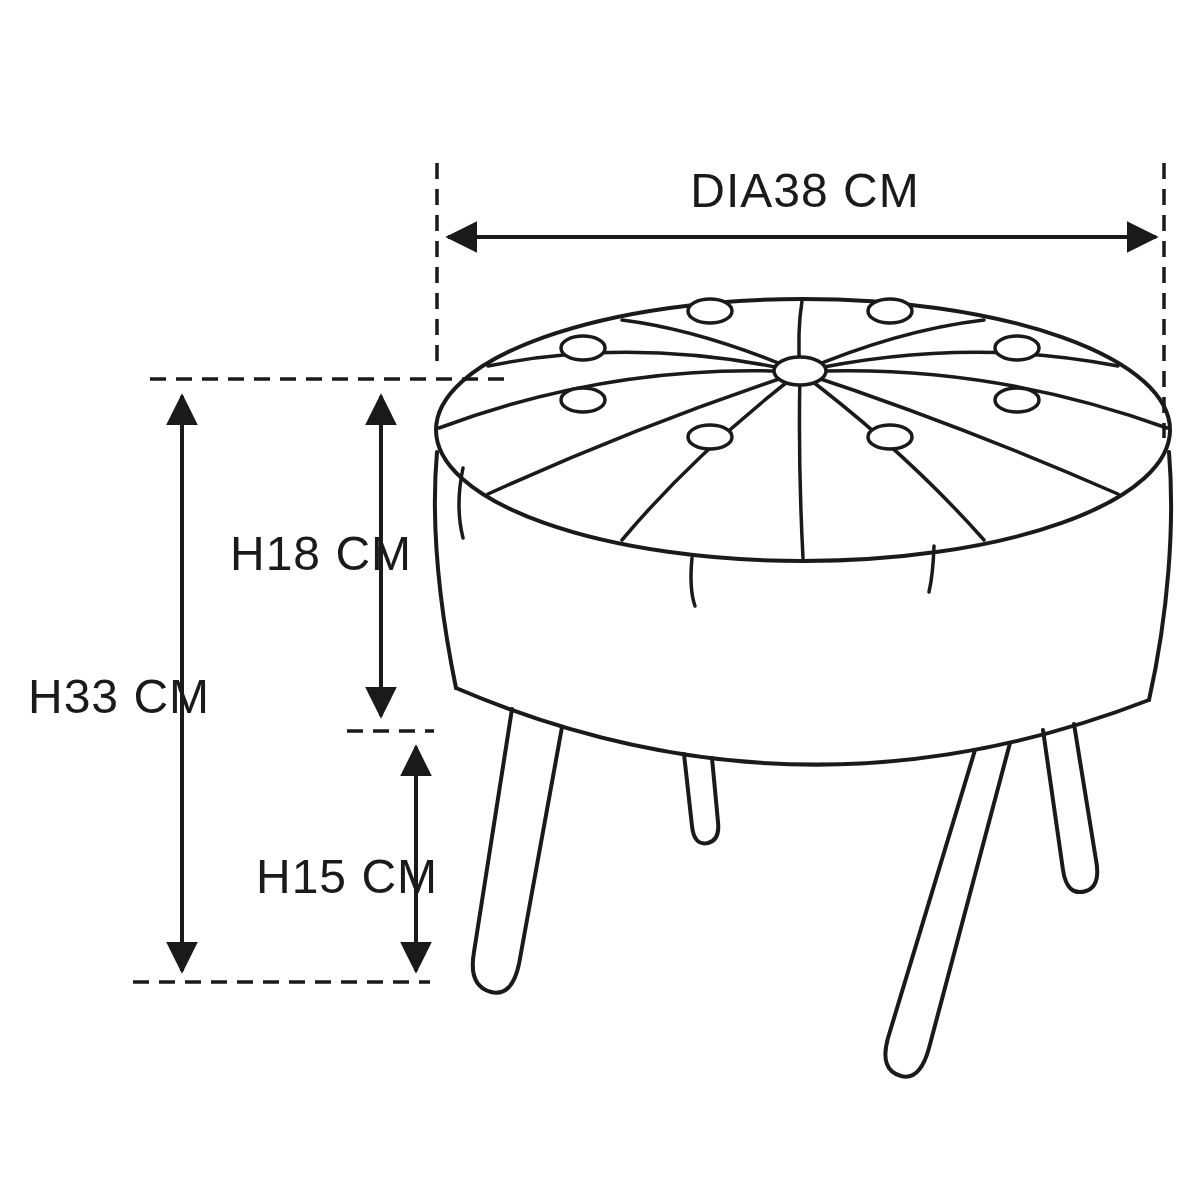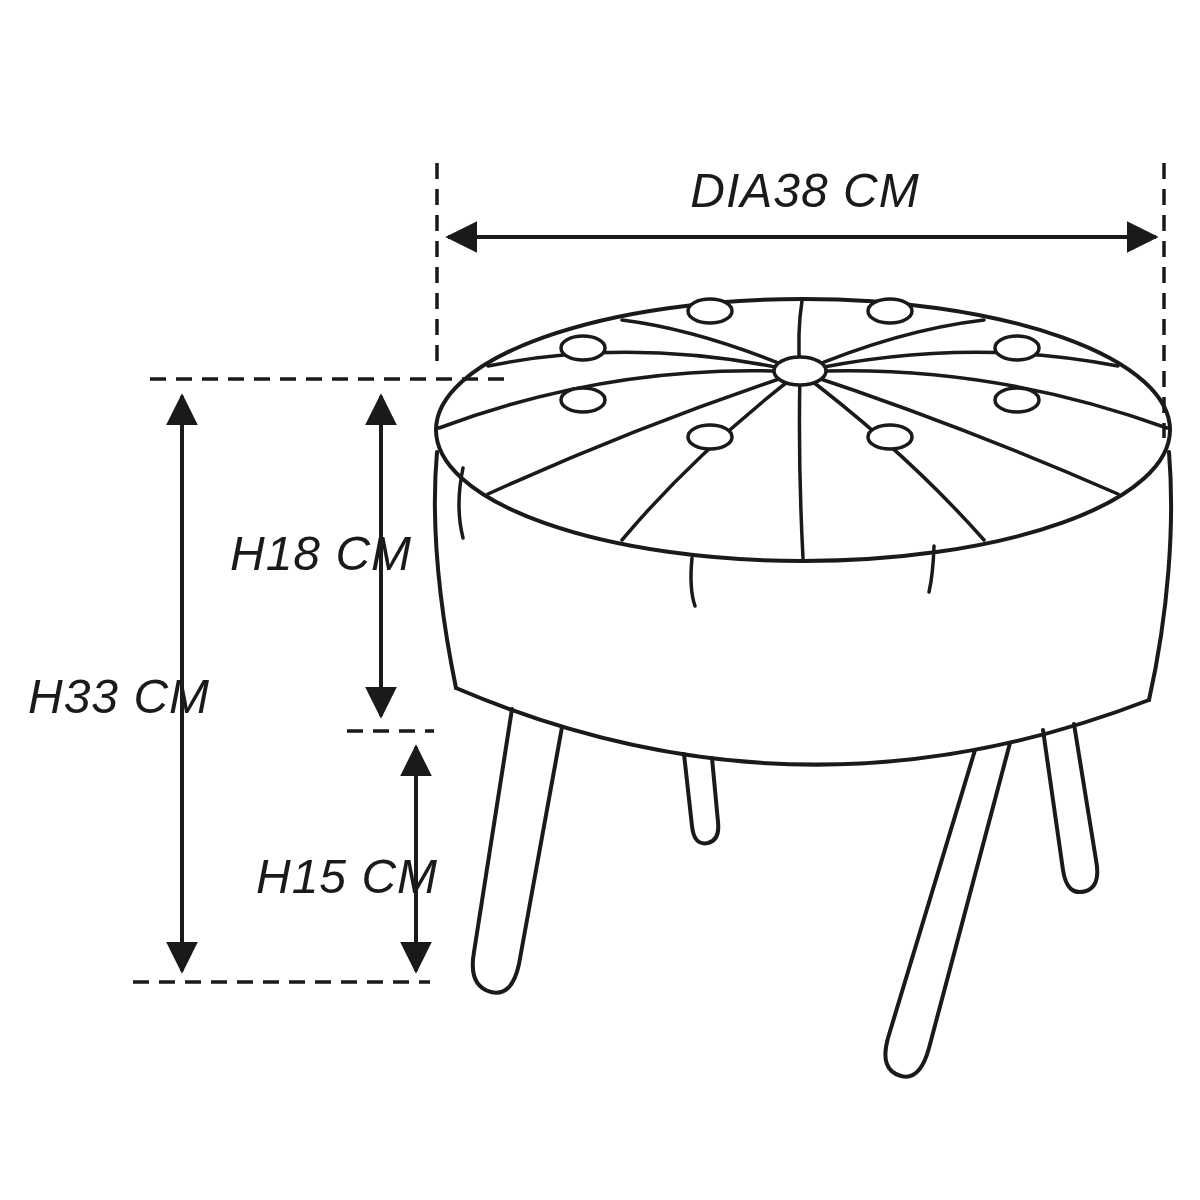--- a/index.html
+++ b/index.html
@@ -6,21 +6,20 @@
     margin: 0;
     padding: 0;
     background: #ffffff;
   }
   .canvas {
     width: 1200px;
     height: 1200px;
     background: #ffffff;
     position: relative;
     overflow: hidden;
-    font-style: italic;
   }
   svg { display: block; }
   .draw {
     fill: none;
     stroke: #1a1a1a;
     stroke-width: 4;
     stroke-linecap: round;
     stroke-linejoin: round;
   }
   .seam { stroke-width: 3.5; }

